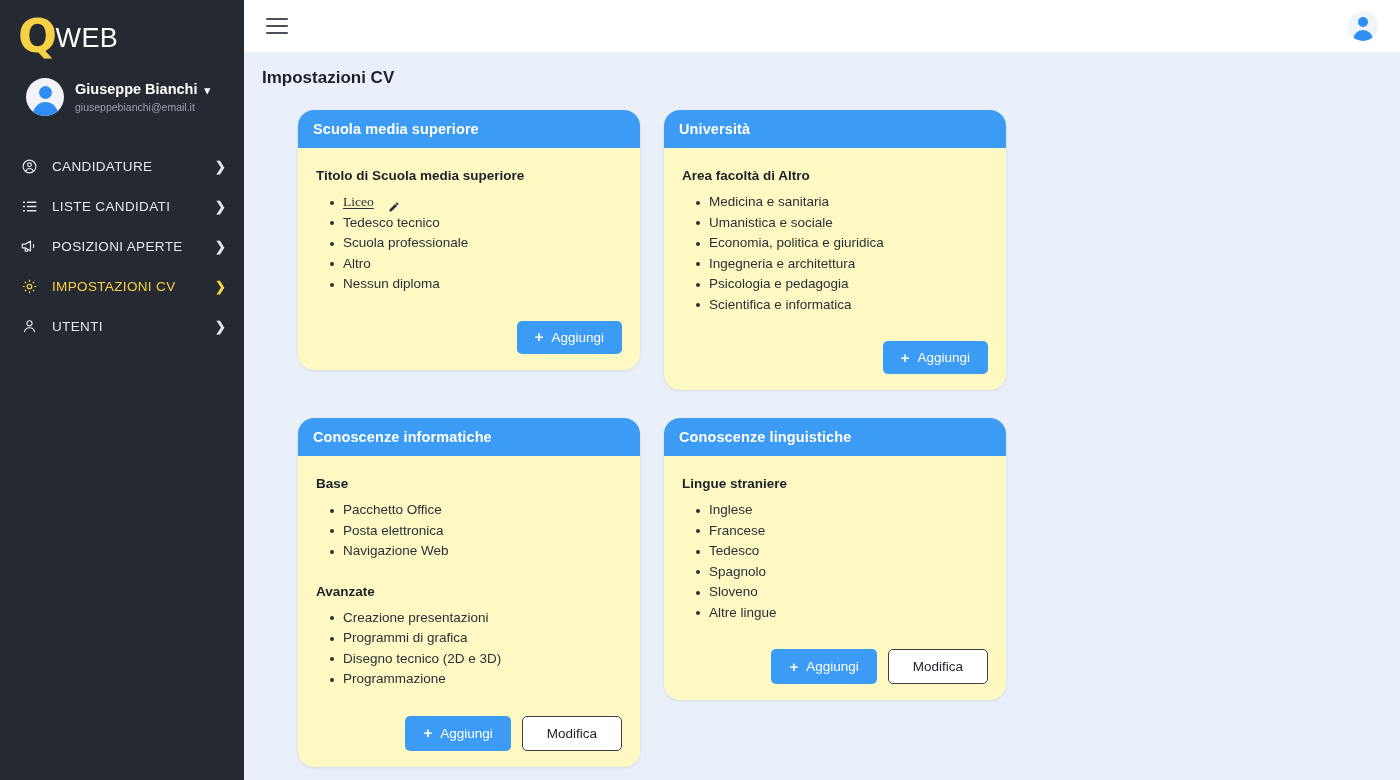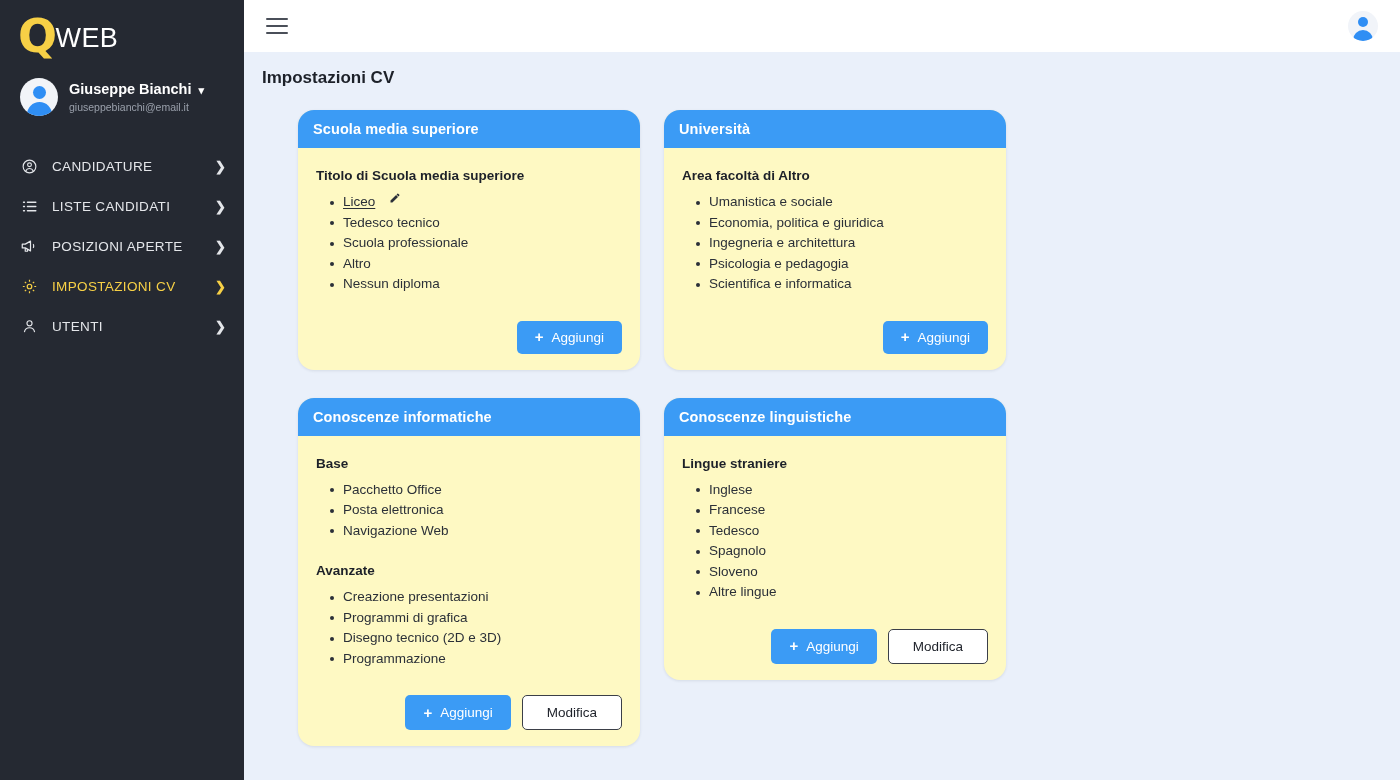--- a/index.html
+++ b/index.html
@@ -57,21 +57,21 @@
     font-weight: normal;
     letter-spacing: 0.3px;
     margin-left: -1px;
     position: relative;
     top: 3px;
   }
 
   .user-block {
     display: flex;
     align-items: center;
-    padding: 8px 0 16px 20px;
+    padding: 8px 0 16px 26px;
   }
   .avatar {
     width: 38px;
     height: 38px;
     border-radius: 50%;
     background: #f2f4f8;
     position: relative;
     overflow: hidden;
     flex-shrink: 0;
   }
@@ -261,22 +261,23 @@
   .item-list li::before {
     content: "";
     position: absolute;
     left: 0; top: 8.5px;
     width: 4px; height: 4px;
     border-radius: 50%;
     background: #2b3038;
   }
   .item-list li.editable {
     display: flex;
-    align-items: flex-start;
+    align-items: flex-end;
     gap: 14px;
+    font-family: Liberation Serif, serif;
   }
   .item-list li.editable .txt {
     text-decoration: underline;
     text-underline-offset: 2px;
   }
 
   .card-actions {
     display: flex;
     justify-content: flex-end;
     gap: 11px;
@@ -451,20 +452,21 @@
               </button>
             </div>
           </div>
         </div>
 
         <div class="card">
           <div class="card-header">Università</div>
           <div class="card-body">
             <div class="section-title">Area facoltà di Altro</div>
             <ul class="item-list">
+              <li>Medicina e sanitaria</li>
               <li>Umanistica e sociale</li>
               <li>Economia, politica e giuridica</li>
               <li>Ingegneria e architettura</li>
               <li>Psicologia e pedagogia</li>
               <li>Scientifica e informatica</li>
             </ul>
             <div class="card-actions">
               <button class="btn btn-primary">
                 <span class="plus">+</span>
                 <span>Aggiungi</span>

